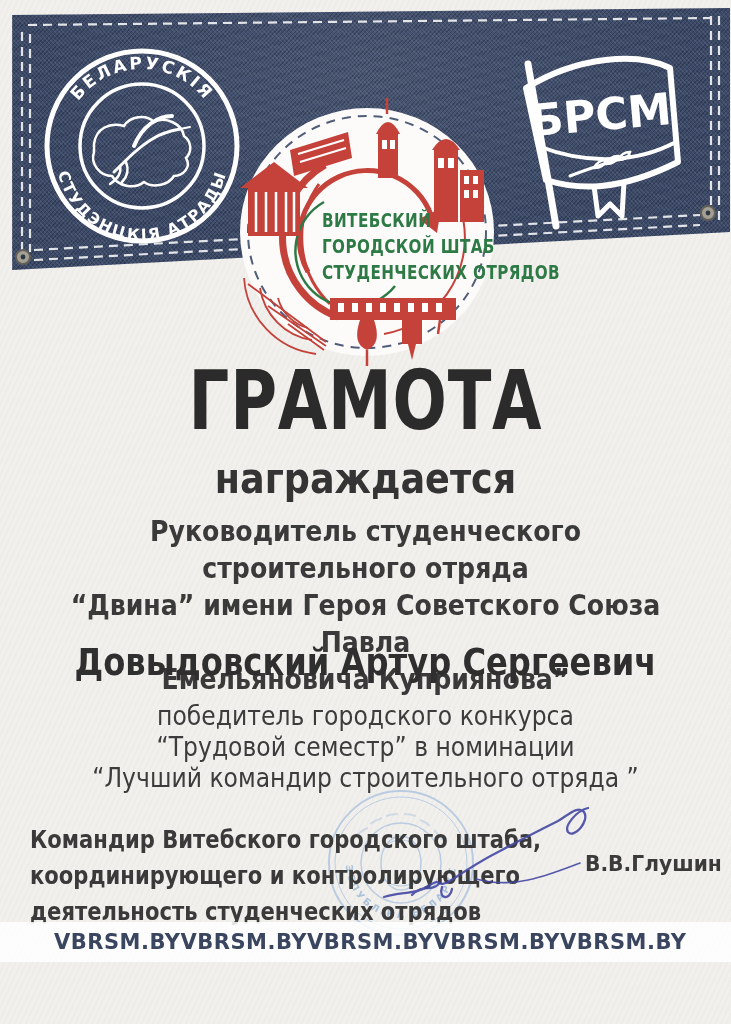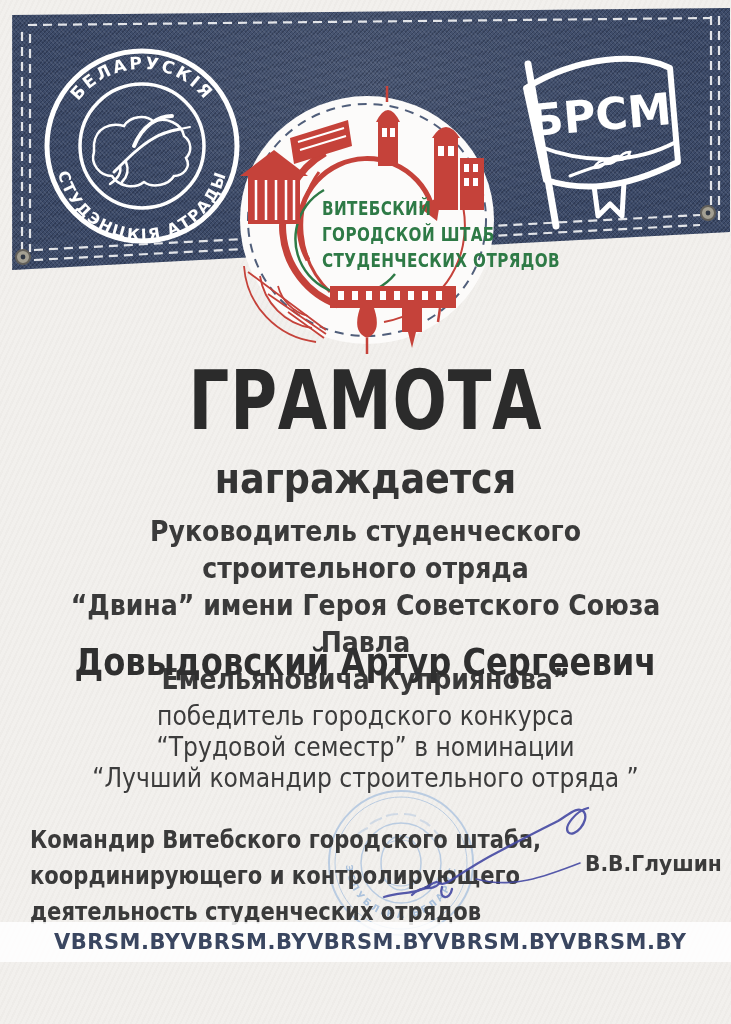--- a/index.html
+++ b/index.html
@@ -18,21 +18,21 @@
     background-color:#3c4a68;
     background-image:
       repeating-linear-gradient(47deg, rgba(255,255,255,.08) 0 1px, transparent 1px 3px),
       repeating-linear-gradient(-47deg, rgba(10,16,34,.28) 0 1px, transparent 1px 3px),
       radial-gradient(ellipse at 50% 25%, rgba(255,255,255,.07), transparent 65%);
   }
   .stitches{position:absolute;left:0;top:0;pointer-events:none;}
   
   .emblem-left{position:absolute;left:42px;top:46px;}
   .emblem-right{position:absolute;left:498px;top:44px;}
-  .logo{position:absolute;left:226px;top:80px;width:282px;height:278px;}
+  .logo{position:absolute;left:226px;top:92px;width:282px;height:278px;}
   .logo svg{position:absolute;left:0;top:0;}
   .logo-line{
     position:absolute;left:96px;color:#2e7a46;font-weight:700;font-size:19px;
     transform:scaleX(.8);transform-origin:0 50%;white-space:nowrap;letter-spacing:.5px;
   }
   .logo-line.l1{top:117px;}
   .logo-line.l2{top:143px;}
   .logo-line.l3{top:169px;}
   
   .cond{transform:scaleX(.87);transform-origin:50% 0;}

